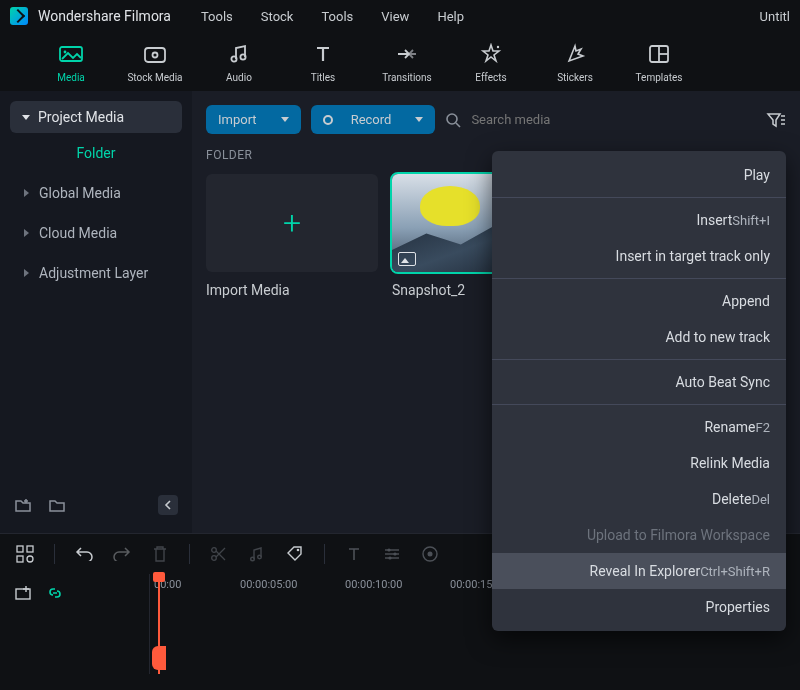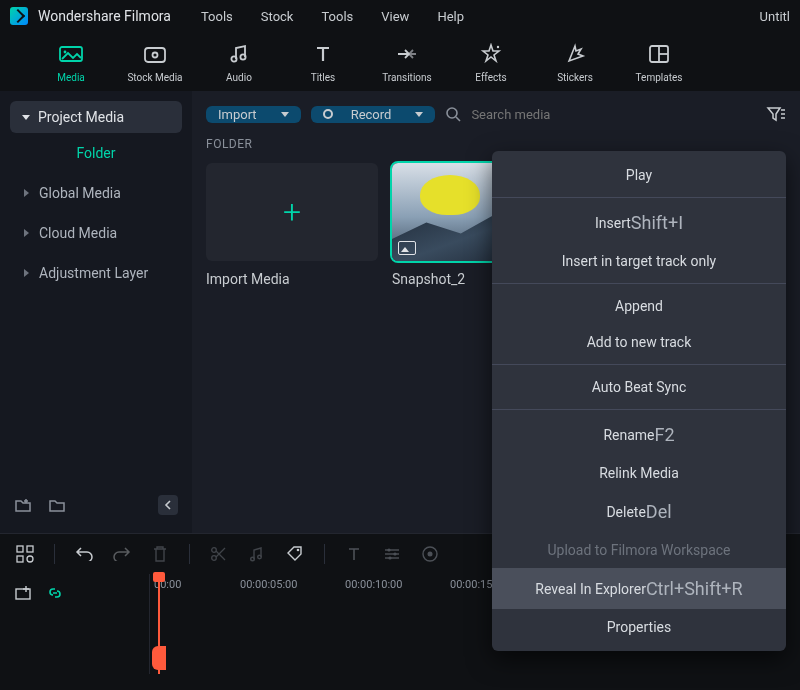--- a/index.html
+++ b/index.html
@@ -28,21 +28,21 @@
 .side-folder-link { text-align: center; padding: 12px 0; color: #00d4aa; font-size: 14px; }
 .side-item { padding: 12px 14px; display: flex; align-items: center; gap: 10px; color: #aeb4bd; cursor: pointer; font-size: 14px; }
 .side-item .tri { width: 0; height: 0; border-top: 4px solid transparent; border-bottom: 4px solid transparent; border-left: 5px solid #6d737d; }
 .sidebar-footer { margin-top: auto; display: flex; align-items: center; gap: 16px; padding: 8px 4px; }
 .sidebar-footer .spacer { flex: 1; }
 .sidebar-footer .chev { background: #2a2f3a; width: 20px; height: 20px; border-radius: 4px; display: flex; align-items: center; justify-content: center; }
 
 
 .main { flex: 1; background: #1a1d26; padding: 14px 14px 0 14px; position: relative; }
 .toolbar-row { display: flex; align-items: center; gap: 10px; margin-bottom: 14px; }
-.dd-btn { background: #0c4a6e; border-radius: 6px; padding: 1px 12px; display: flex; align-items: center; gap: 18px; cursor: pointer; color: #c8ccd0; }
+.dd-btn { background: #0369a1; border-radius: 6px; padding: 7px 12px; display: flex; align-items: center; gap: 18px; cursor: pointer; color: #c8ccd0; }
 .dd-btn .caret-d { width: 0; height: 0; border-left: 4px solid transparent; border-right: 4px solid transparent; border-top: 5px solid #c8ccd0; margin-left:6px;}
 .record-dot { width: 10px; height: 10px; border-radius: 50%; border: 2px solid #c8ccd0; }
 .search-wrap { display: flex; align-items: center; gap: 10px; flex: 1; color: #8a909a; }
 .search-input { background: transparent; border: none; color: #c8ccd0; outline: none; flex: 1; font-size: 13px; }
 .filter-ic { margin-left: auto; }
 
 .section-label { color: #8a909a; font-size: 12px; letter-spacing: 0.5px; margin-bottom: 12px; }
 .cards { display: flex; gap: 14px; }
 .card { width: 172px; }
 .card-thumb { width: 172px; height: 98px; border-radius: 6px; background: #23262f; display: flex; align-items: center; justify-content: center; position: relative; overflow: hidden; }
@@ -50,25 +50,25 @@
 .card-thumb .plus { font-size: 32px; color: #00d4aa; font-weight: 300; }
 .card-caption { margin-top: 10px; color: #c8ccd0; font-size: 14px; }
 .thumb-img { width: 100%; height: 100%; position: relative; background: linear-gradient(180deg, #d8dfe7 0%, #8aa0b5 55%, #3a4a5c 100%); }
 .helmet { position: absolute; top: 12px; left: 28px; width: 60px; height: 40px; background: #e6e02a; border-radius: 50% 50% 45% 45%; }
 .mtn { position: absolute; bottom: 0; left: 0; right: 0; height: 55px; background: linear-gradient(160deg, #1f2a38 0%, #394b5e 50%, #1a222e 100%); clip-path: polygon(0 60%, 20% 30%, 40% 50%, 60% 15%, 80% 40%, 100% 25%, 100% 100%, 0 100%); }
 .pic-badge { position: absolute; bottom: 6px; left: 6px; width: 18px; height: 14px; border: 1.5px solid #e0e3e7; border-radius: 2px; }
 .pic-badge::after { content: ""; position: absolute; left: 2px; bottom: 2px; width: 0; height: 0; border-left: 4px solid transparent; border-right: 4px solid transparent; border-bottom: 5px solid #e0e3e7; }
 
 
 .ctx { position: absolute; top: 60px; left: 300px; width: 294px; background: #2f333d; border-radius: 6px; box-shadow: 0 8px 24px rgba(0,0,0,0.6); padding: 6px 0; z-index: 50; }
-.ctx-item { padding: 10px 16px; display: flex; align-items: center; justify-content: center; cursor: pointer; color: #d8dce1; font-size: 14px; }
+.ctx-item { padding: 10px 16px; display: flex; align-items: center; justify-content: flex-end; cursor: pointer; color: #d8dce1; font-size: 14px; }
 .ctx-item.disabled { color: #6d737d; cursor: default; }
 .ctx-item.hover { background: #4a4f5b; }
 .ctx-sep { height: 1px; background: #44495a; margin: 4px 0; }
-.ctx-sc { color: #aeb4bd; font-size: 18px; }
+.ctx-sc { color: #aeb4bd; font-size: 13px; }
 
 
 .timeline-wrap { height: 150px; background: #0f1114; }
 .tl-toolbar { display: flex; align-items: center; gap: 20px; padding: 10px 16px; border-top: 1px solid #23262f; color: #8a909a; }
 .tl-sep { width: 1px; height: 20px; background: #2a2f3a; }
 .tl-icon { width: 18px; height: 18px; display: flex; align-items: center; justify-content: center; cursor: pointer; }
 .tl-body { display: flex; height: 100px; }
 .tl-left { width: 150px; border-right: 1px solid #23262f; display: flex; align-items: flex-start; gap: 14px; padding: 10px 14px; }
 .tl-ruler { flex: 1; position: relative; }
 .ruler-row { height: 22px; display: flex; align-items: center; font-size: 11px; color: #8a909a; position: relative; }

